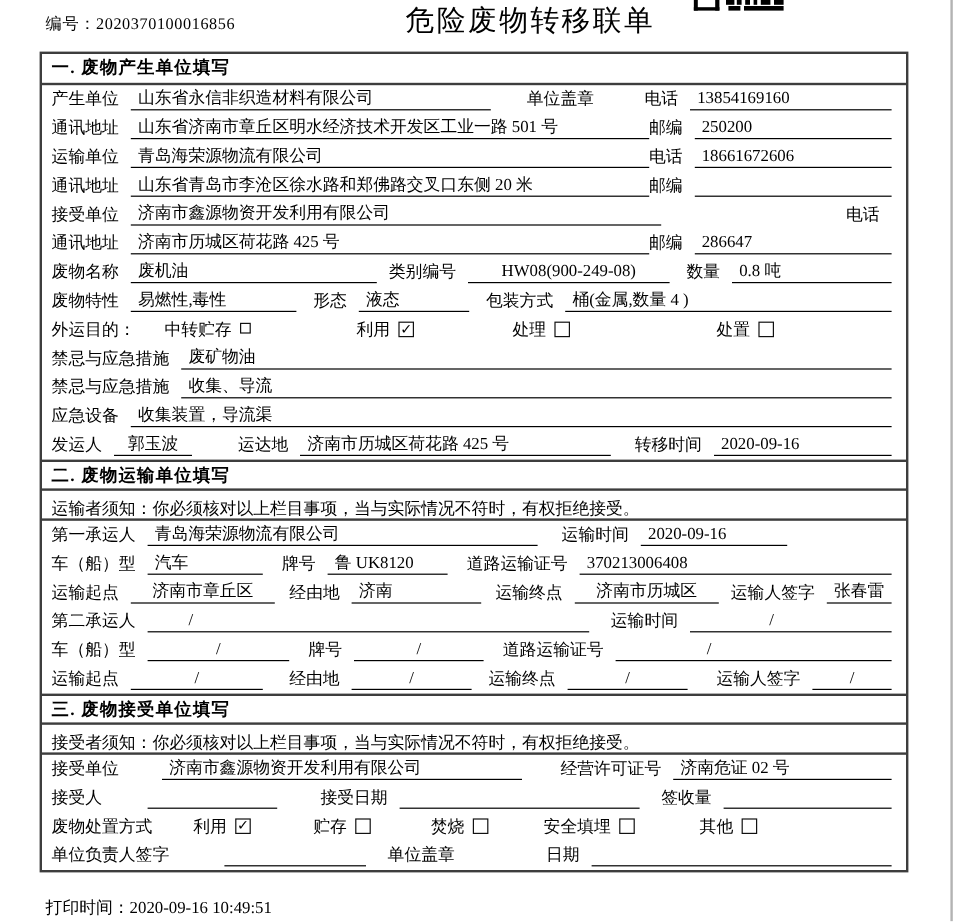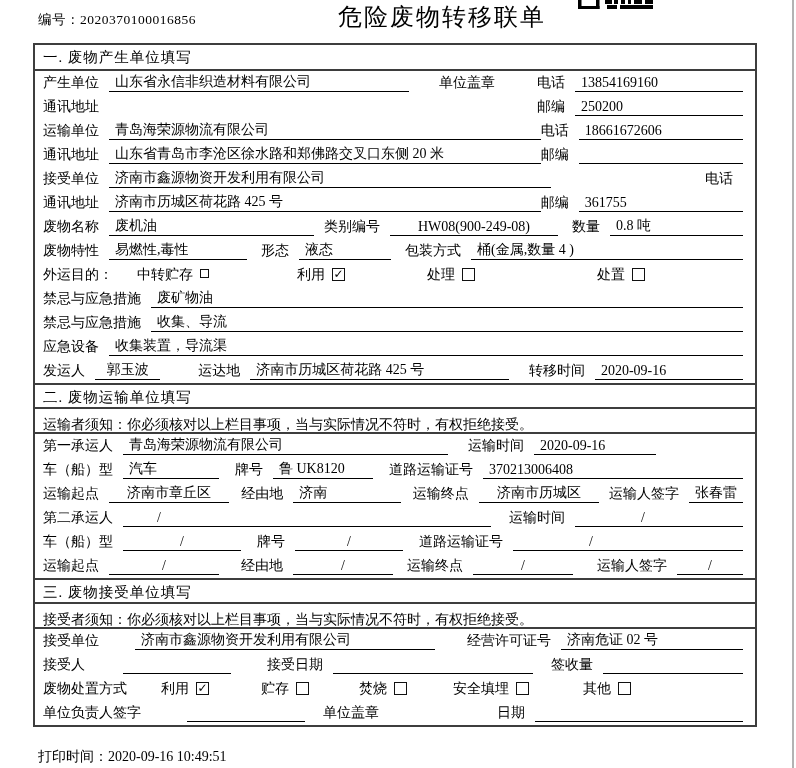--- a/index.html
+++ b/index.html
@@ -4,21 +4,21 @@
 <style>
   html,body{margin:0;padding:0;background:#fff;}
   .doc{position:relative;width:796px;height:768px;background:#fff;overflow:hidden;
        font-family:"Liberation Serif","DejaVu Serif",serif;color:#000;font-size:14px;}
   .serial{position:absolute;left:38px;top:11px;font-size:13.5px;letter-spacing:.5px;}
   .title{position:absolute;left:338px;top:1px;font-size:24px;font-weight:normal;letter-spacing:2px;}
   .qr{position:absolute;left:578px;top:0;}
   .scanline{position:absolute;right:2px;top:0;width:2px;height:768px;background:#b3b3b3;}
   .sheet{position:absolute;left:33px;top:43px;width:724px;border:2px solid #3d3d3d;box-sizing:border-box;background:#fff;}
   .sec-head{height:26px;box-sizing:border-box;border-bottom:2px solid #3d3d3d;
-            font-weight:normal;font-size:14.5px;line-height:24px;padding-left:8px;letter-spacing:1px;}
+            font-weight:bold;font-size:14.5px;line-height:24px;padding-left:8px;letter-spacing:1px;}
   .sec-head.mid{border-top:2px solid #3d3d3d;}
   .notice{height:25px;box-sizing:border-box;border-bottom:2px solid #3d3d3d;
           line-height:31px;padding-left:8px;}
   .row{height:24px;box-sizing:border-box;display:flex;align-items:flex-end;
        padding:0 12px 3px 8px;white-space:nowrap;}
   .lbl{margin-right:10px;}
   .u{border-bottom:1px solid #000;padding:0 6px;box-sizing:border-box;min-height:17px;}
   .c{text-align:center;}
   .grow{flex:1 1 auto;}
   .opt{display:flex;align-items:center;}
@@ -64,20 +64,21 @@
     <div class="row">
       <span class="lbl">产生单位</span>
       <span class="u" style="width:300px">山东省永信非织造材料有限公司</span>
       <span class="lbl" style="margin-left:30px">单位盖章</span>
       <span class="lbl" style="margin-left:auto">电话</span>
       <span class="u" style="width:168px">13854169160</span>
     </div>
 
     <div class="row">
       <span class="lbl">通讯地址</span>
+      <span class="u" style="width:442px">山东省济南市章丘区明水经济技术开发区工业一路 501 号</span>
       <span class="lbl" style="margin-left:auto">邮编</span>
       <span class="u" style="width:168px">250200</span>
     </div>
 
     <div class="row">
       <span class="lbl">运输单位</span>
       <span class="u" style="width:442px">青岛海荣源物流有限公司</span>
       <span class="lbl" style="margin-left:auto">电话</span>
       <span class="u" style="width:168px">18661672606</span>
     </div>
@@ -92,21 +93,21 @@
     <div class="row">
       <span class="lbl">接受单位</span>
       <span class="u" style="width:442px">济南市鑫源物资开发利用有限公司</span>
       <span class="lbl" style="margin-left:auto">电话</span>
     </div>
 
     <div class="row">
       <span class="lbl">通讯地址</span>
       <span class="u" style="width:442px">济南市历城区荷花路 425 号</span>
       <span class="lbl" style="margin-left:auto">邮编</span>
-      <span class="u" style="width:168px">361755</span>
+      <span class="u" style="width:168px">286647</span>
     </div>
 
     <div class="row">
       <span class="lbl">废物名称</span>
       <span class="u" style="width:205px">废机油</span>
       <span class="lbl" style="margin-left:10px">类别编号</span>
       <span class="u c" style="width:168px">HW08(900-249-08)</span>
       <span class="lbl" style="margin-left:14px">数量</span>
       <span class="u grow">0.8 吨</span>
     </div>
@@ -261,21 +262,21 @@
       <span class="opt" style="margin-left:54px">
         <span>其他</span>
         <span class="cb"></span>
       </span>
     </div>
 
     <div class="row">
       <span class="lbl">单位负责人签字</span>
       <span class="u" style="width:118px;margin-left:36px"></span>
       <span class="lbl" style="margin-left:18px">单位盖章</span>
-      <span class="lbl" style="margin-left:108px">日期</span>
+      <span class="lbl" style="margin-left:66px">日期</span>
       <span class="u grow"></span>
     </div>
 
   </div>
 
   <div class="footer">
     <span>打印时间：</span><span>2020-09-16 10:49:51</span>
   </div>
 
 </div>

